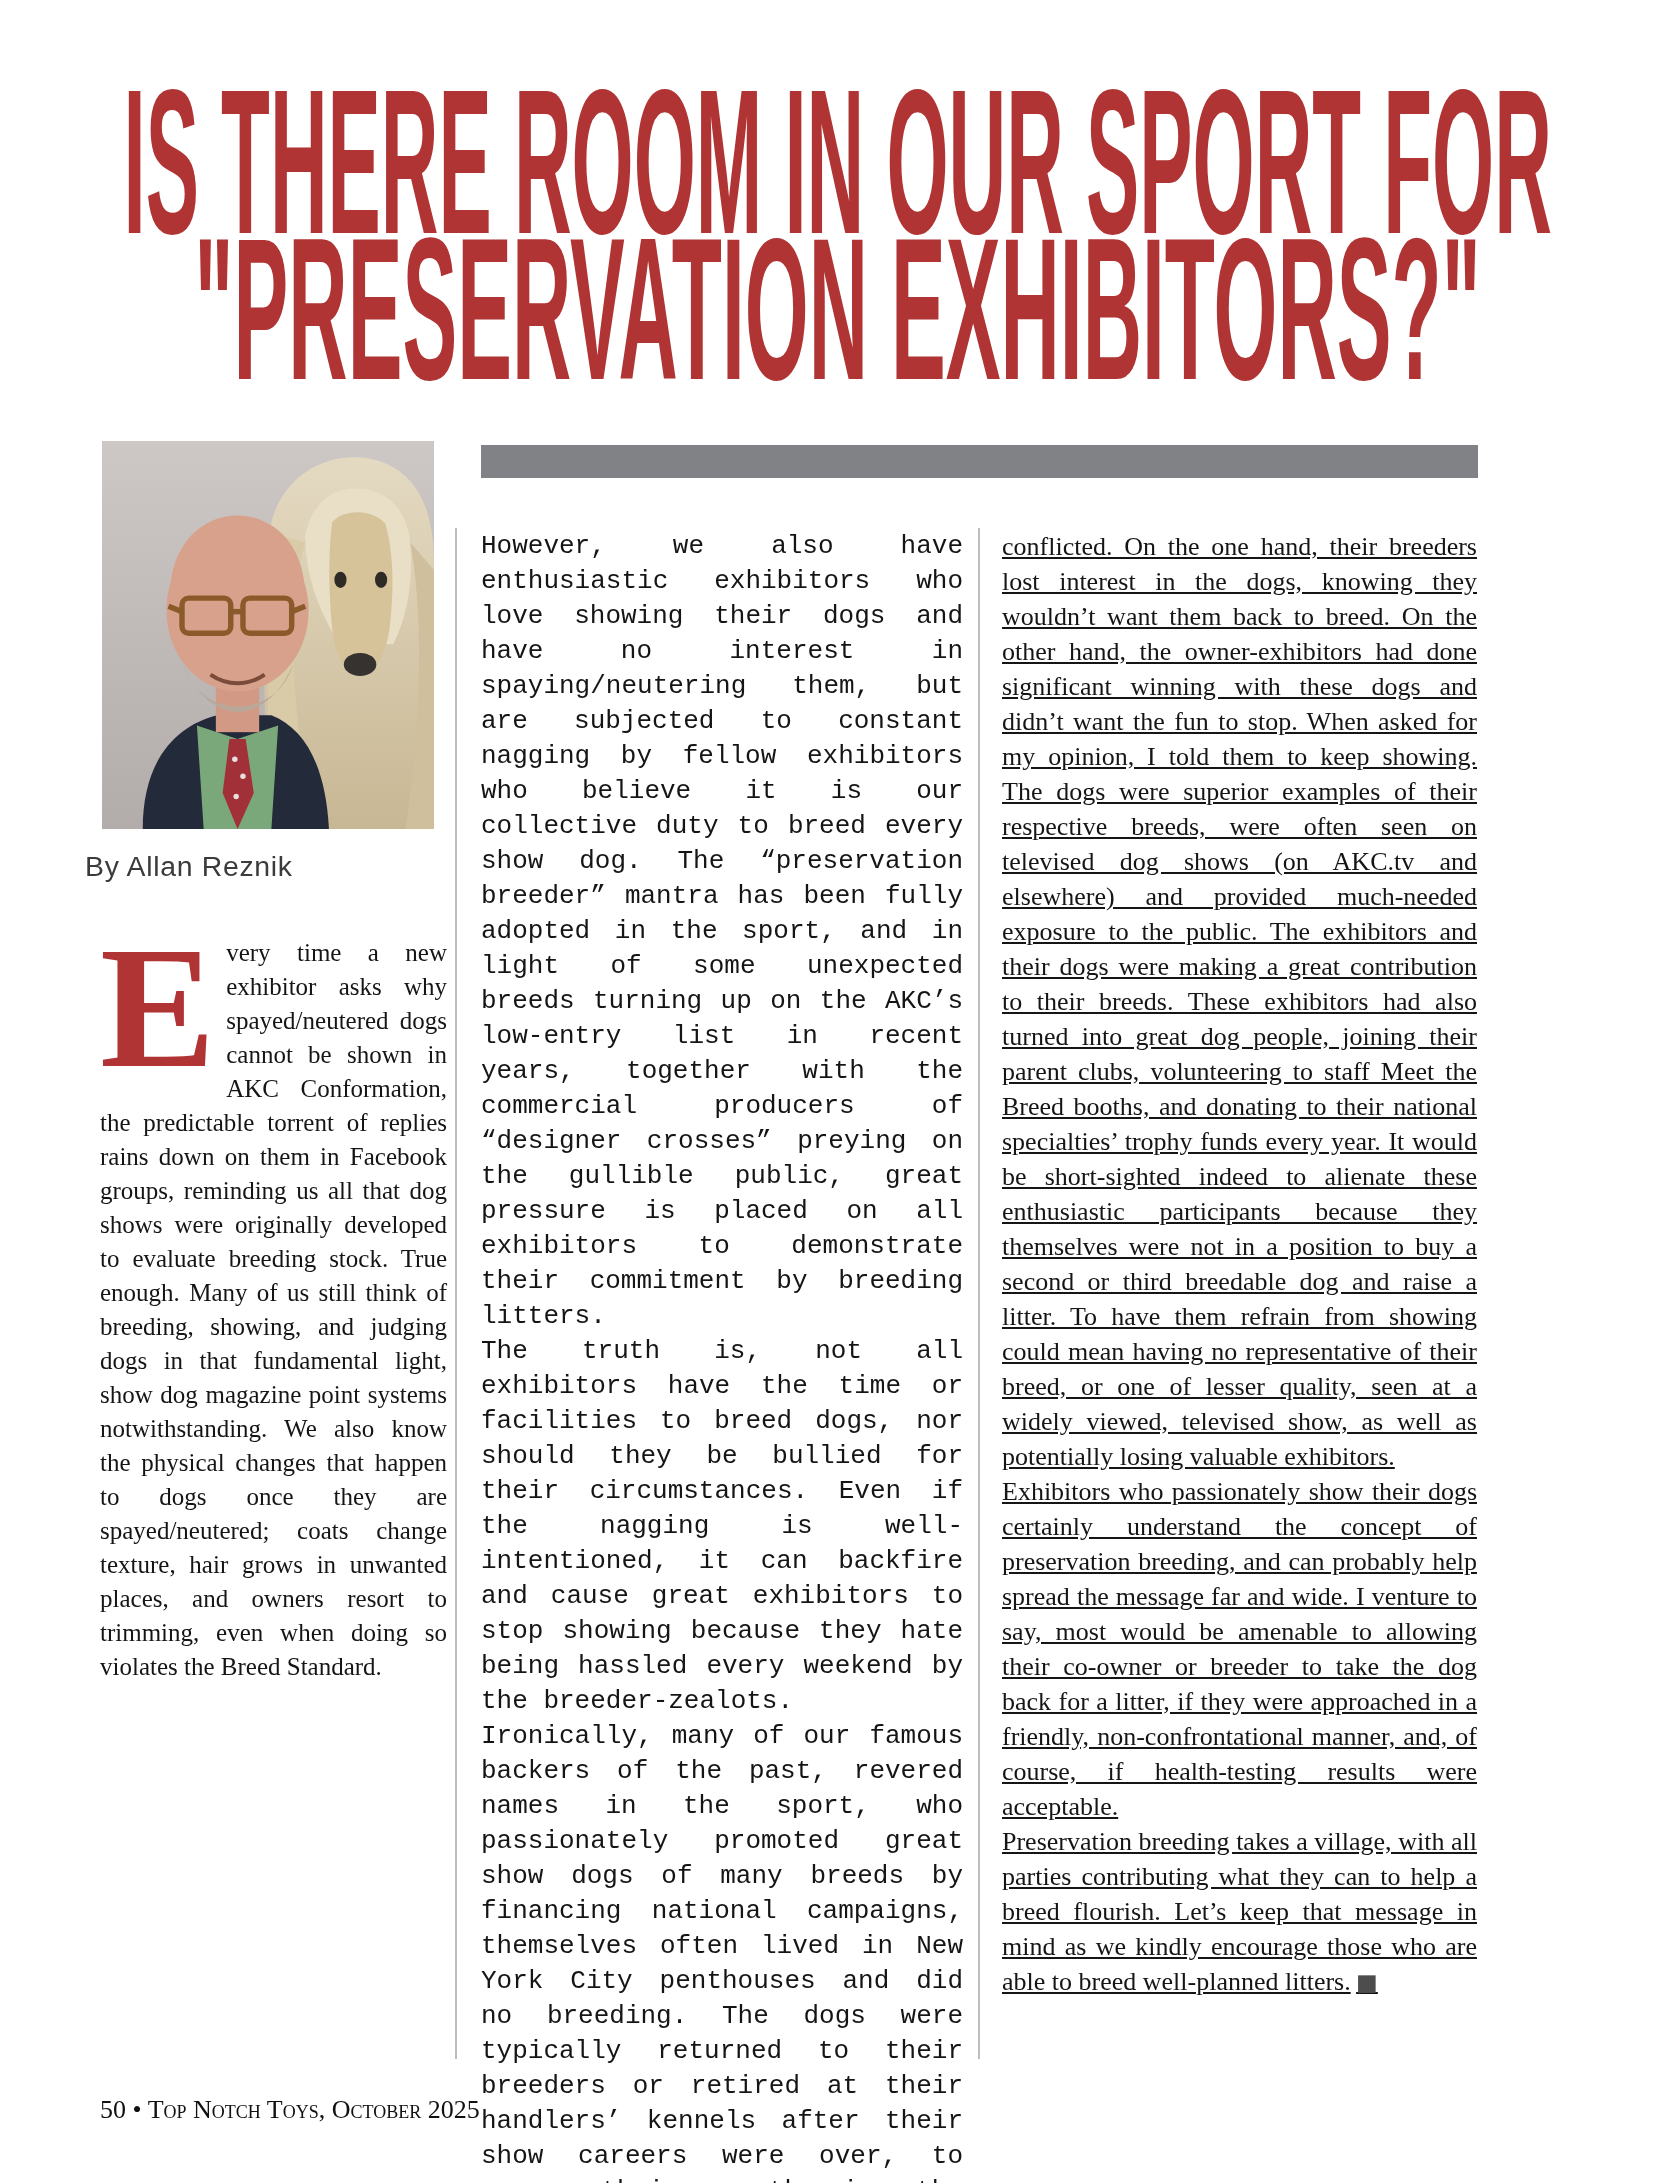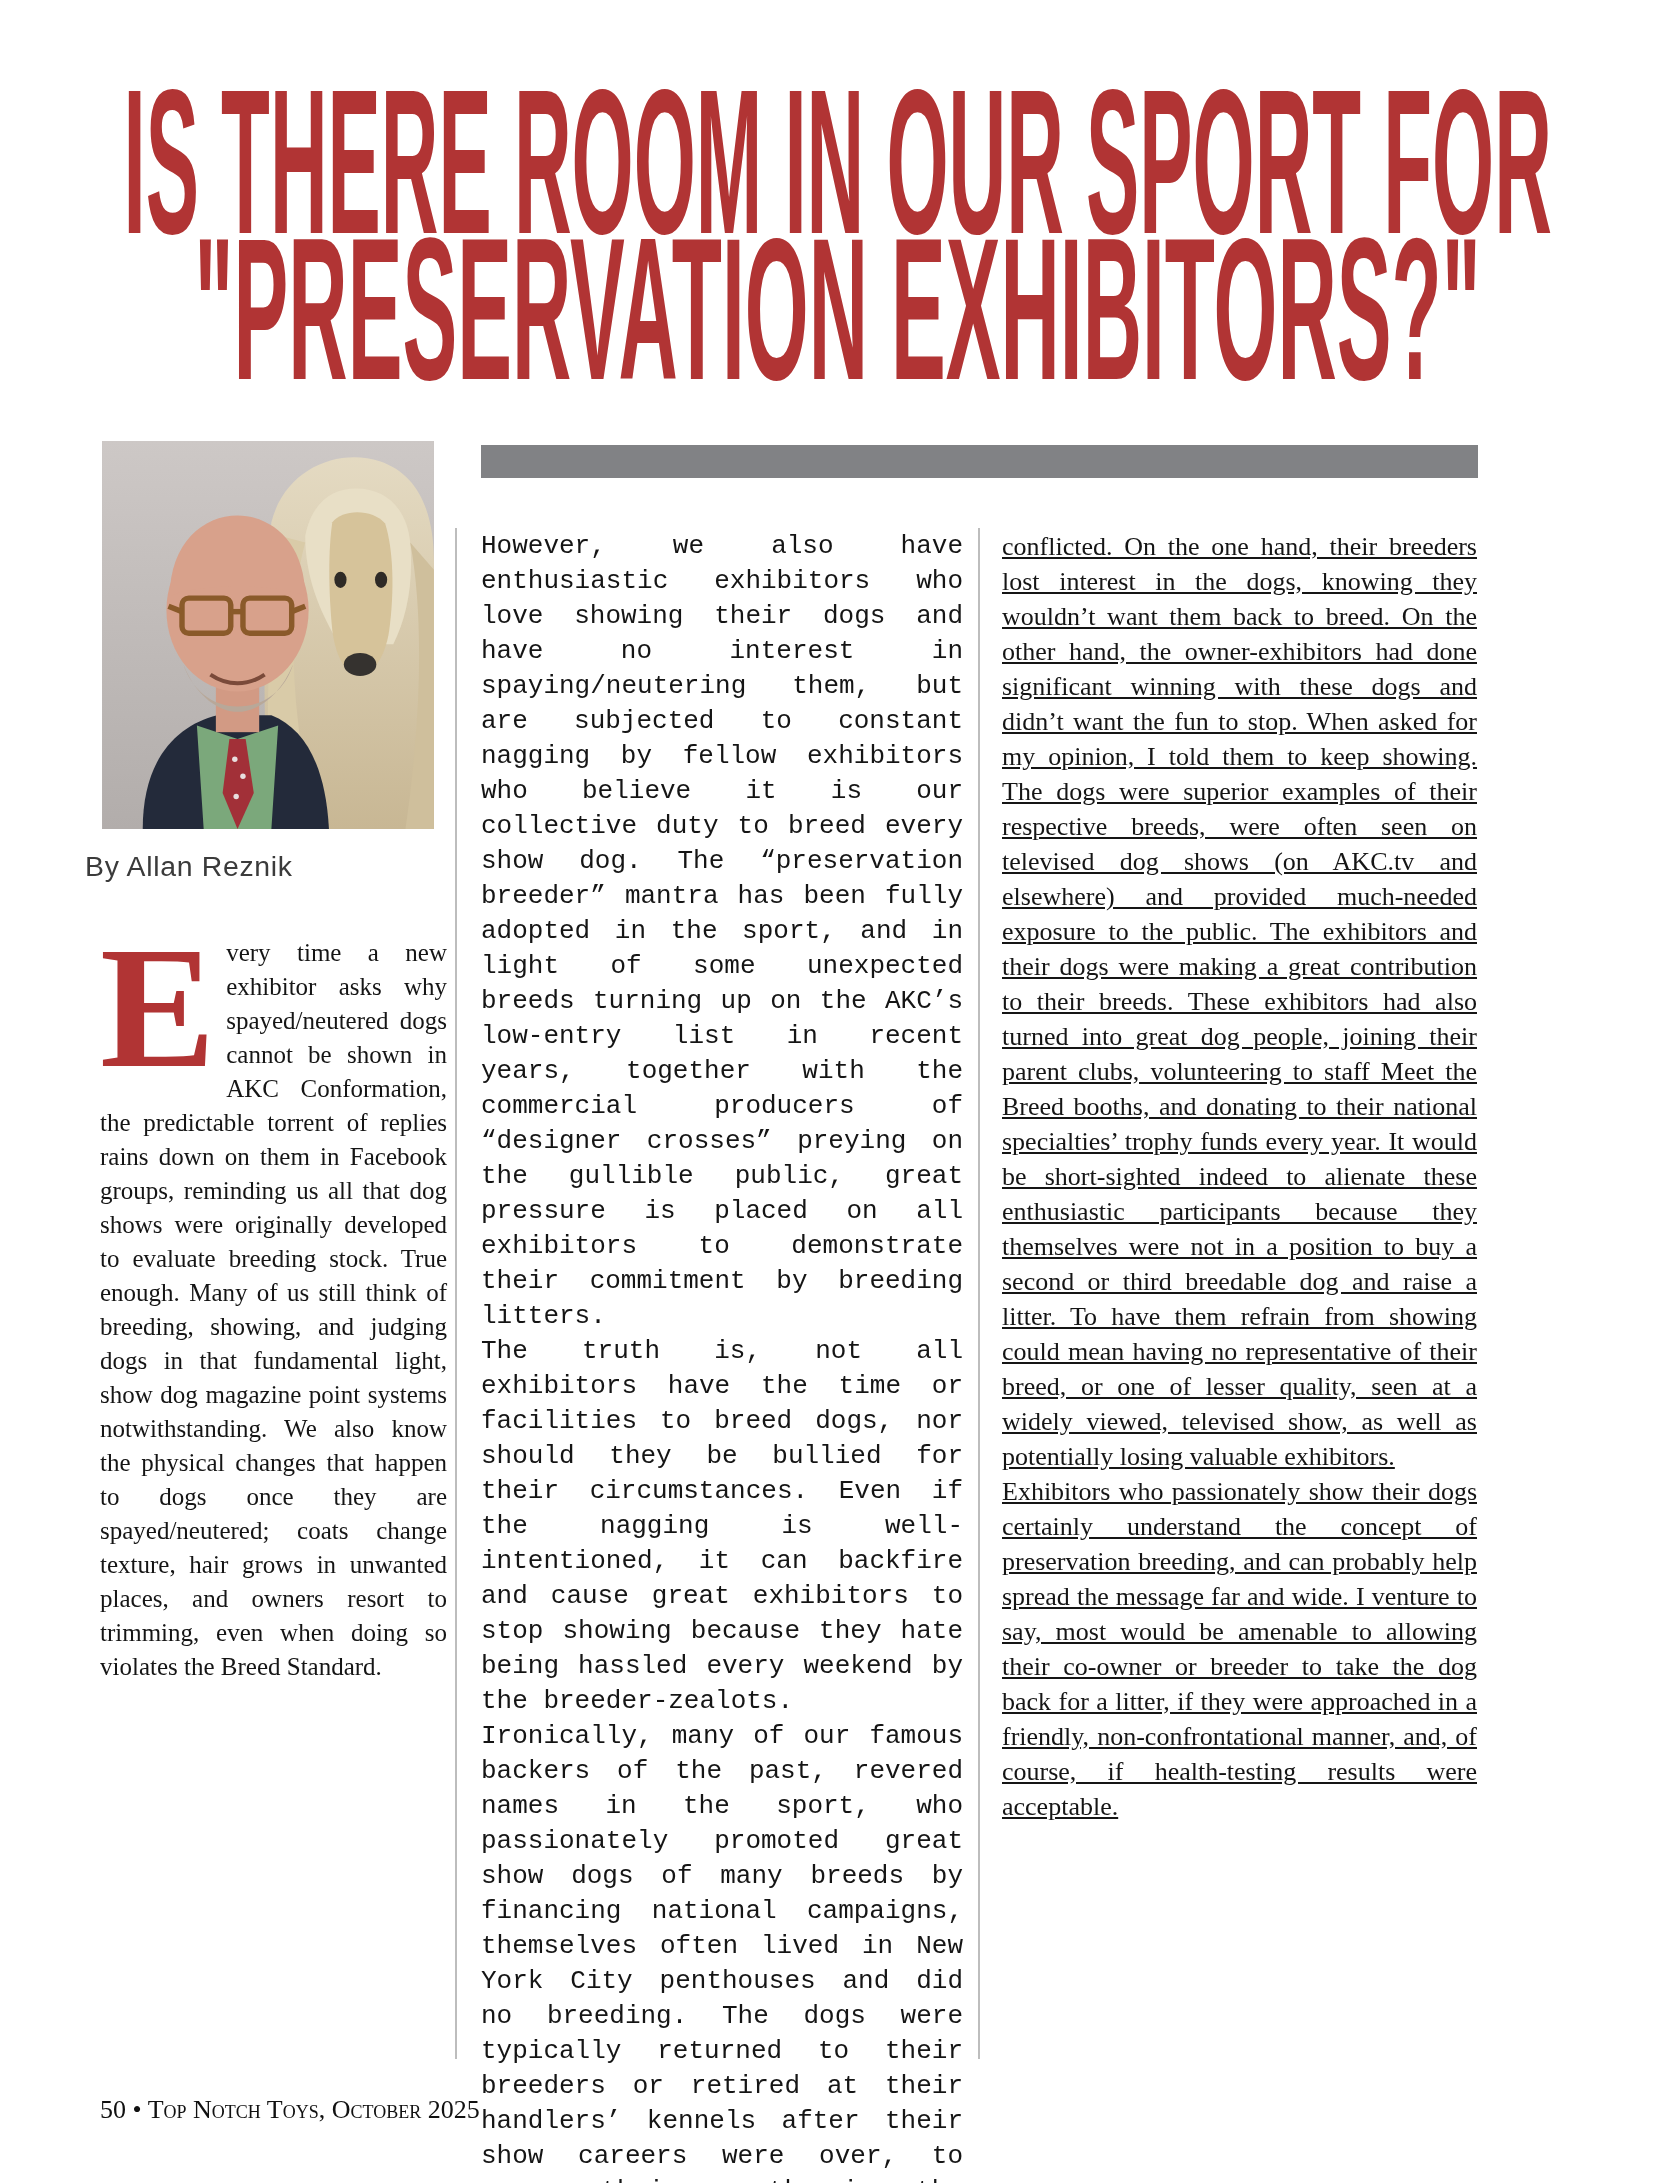--- a/index.html
+++ b/index.html
@@ -142,16 +142,17 @@
 <div id="col2" class="col">
   <p>However, we also have enthusiastic exhibitors who love showing their dogs and have no interest in spaying/neutering them, but are subjected to constant nagging by fellow exhibitors who believe it is our collective duty to breed every show dog. The “preservation breeder” mantra has been fully adopted in the sport, and in light of some unexpected breeds turning up on the AKC’s low-entry list in recent years, together with the commercial producers of “designer crosses” preying on the gullible public, great pressure is placed on all exhibitors to demonstrate their commitment by breeding litters.</p>
   <p>The truth is, not all exhibitors have the time or facilities to breed dogs, nor should they be bullied for their circumstances. Even if the nagging is well-intentioned, it can backfire and cause great exhibitors to stop showing because they hate being hassled every weekend by the breeder-zealots.</p>
   <p>Ironically, many of our famous backers of the past, revered names in the sport, who passionately promoted great show dogs of many breeds by financing national campaigns, themselves often lived in New York City penthouses and did no breeding. The dogs were typically returned to their breeders or retired at their handlers’ kennels after their show careers were over, to prove their worth in the whelping box or to stand at stud. Today’s successful exhibitors, who love the thrill of owner-handling their dogs but lead busy professional lives in big cities that preclude them from breeding, are just as important to the sport as the aforementioned backers of yesteryear.</p>
   <p class="cont">I know several exhibitors in a few uncommon breeds whose dogs did not pass their health clearances. Beyond disappointment, the news left them feeling truly</p>
 </div>
 
 <div id="col3" class="col">
   <p>conflicted. On the one hand, their breeders lost interest in the dogs, knowing they wouldn’t want them back to breed. On the other hand, the owner-exhibitors had done significant winning with these dogs and didn’t want the fun to stop. When asked for my opinion, I told them to keep showing. The dogs were superior examples of their respective breeds, were often seen on televised dog shows (on AKC.tv and elsewhere) and provided much-needed exposure to the public. The exhibitors and their dogs were making a great contribution to their breeds. These exhibitors had also turned into great dog people, joining their parent clubs, volunteering to staff Meet the Breed booths, and donating to their national specialties’ trophy funds every year. It would be short-sighted indeed to alienate these enthusiastic participants because they themselves were not in a position to buy a second or third breedable dog and raise a litter. To have them refrain from showing could mean having no representative of their breed, or one of lesser quality, seen at a widely viewed, televised show, as well as potentially losing valuable exhibitors.</p>
   <p>Exhibitors who passionately show their dogs certainly understand the concept of preservation breeding, and can probably help spread the message far and wide. I venture to say, most would be amenable to allowing their co-owner or breeder to take the dog back for a litter, if they were approached in a friendly, non-confrontational manner, and, of course, if health-testing results were acceptable.</p>
+  <p><span>Preservation breeding takes a village, with all parties contributing what they can to help a breed flourish. Let’s keep that message in mind as we kindly encourage those who are able to breed well-planned litters.</span><span class="end-mark">■</span></p>
 </div>
 
 <div class="footer">50 • Top Notch Toys, October 2025</div>
 
 
 </body></html>

